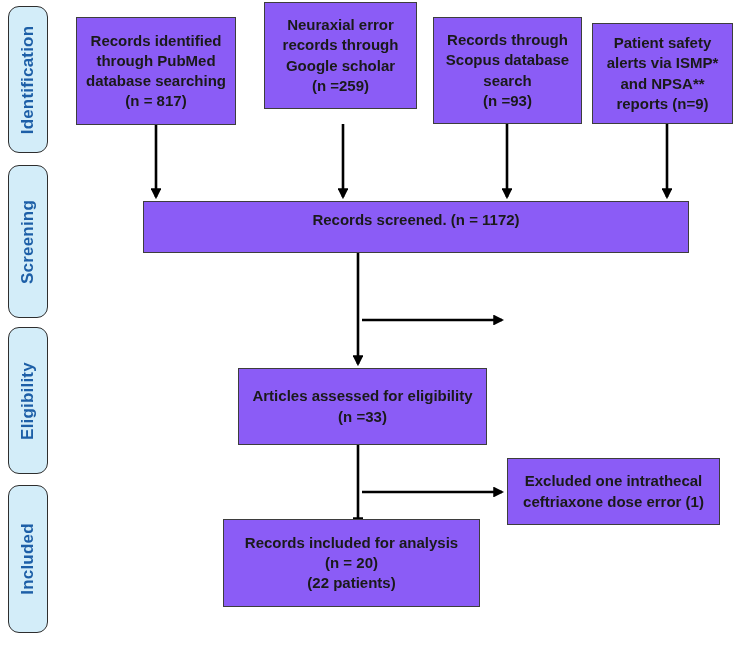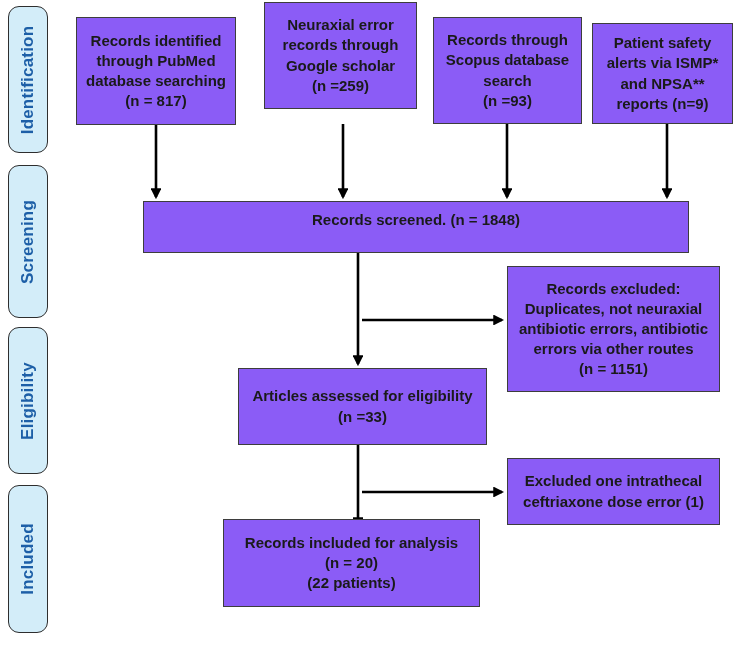--- a/index.html
+++ b/index.html
@@ -104,26 +104,21 @@
 Google scholar
 (n =259)</div>
   <div class="fbox" id="box-scopus">Records through
 Scopus database
 search
 (n =93)</div>
   <div class="fbox" id="box-ismp">Patient safety
 alerts via ISMP*
 and NPSA**
 reports (n=9)</div>
-  <div class="fbox" id="box-screened">Records screened. (n = 1848)</div>
-  <div class="fbox" id="box-excl-records">Records excluded:
-Duplicates, not neuraxial
-antibiotic errors, antibiotic
-errors via other routes
-(n = 1151)</div>
+  <div class="fbox" id="box-screened">Records screened. (n = 1172)</div>
   <div class="fbox" id="box-eligibility">Articles assessed for eligibility
 (n =33)</div>
   <div class="fbox" id="box-excl-one">Excluded one intrathecal
 ceftriaxone dose error (1)</div>
   <div class="fbox" id="box-included">Records included for analysis
 (n = 20)
 (22 patients)</div>
 
 </div>
 

